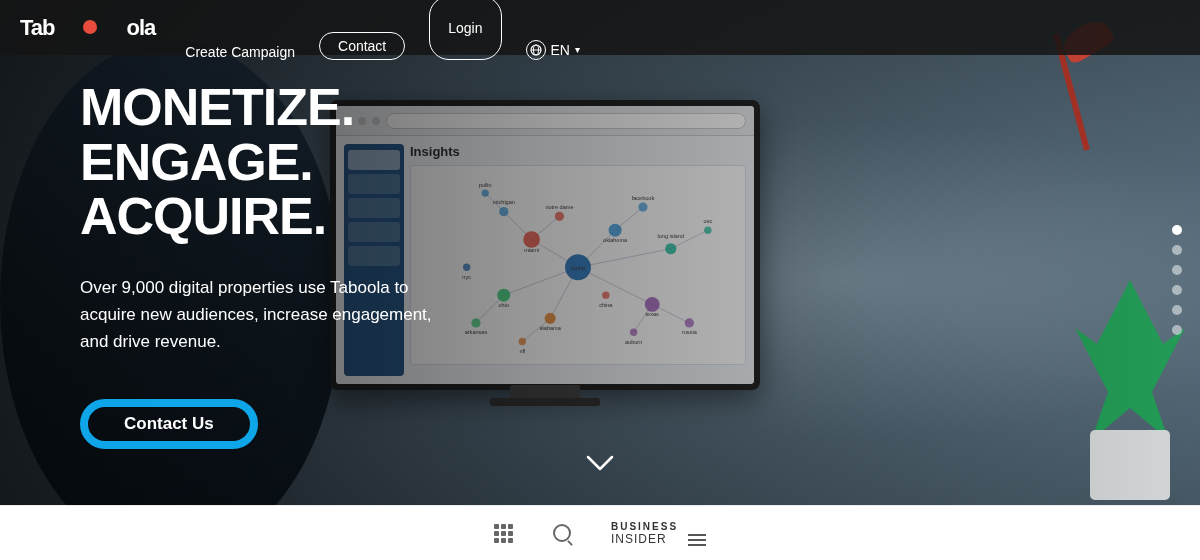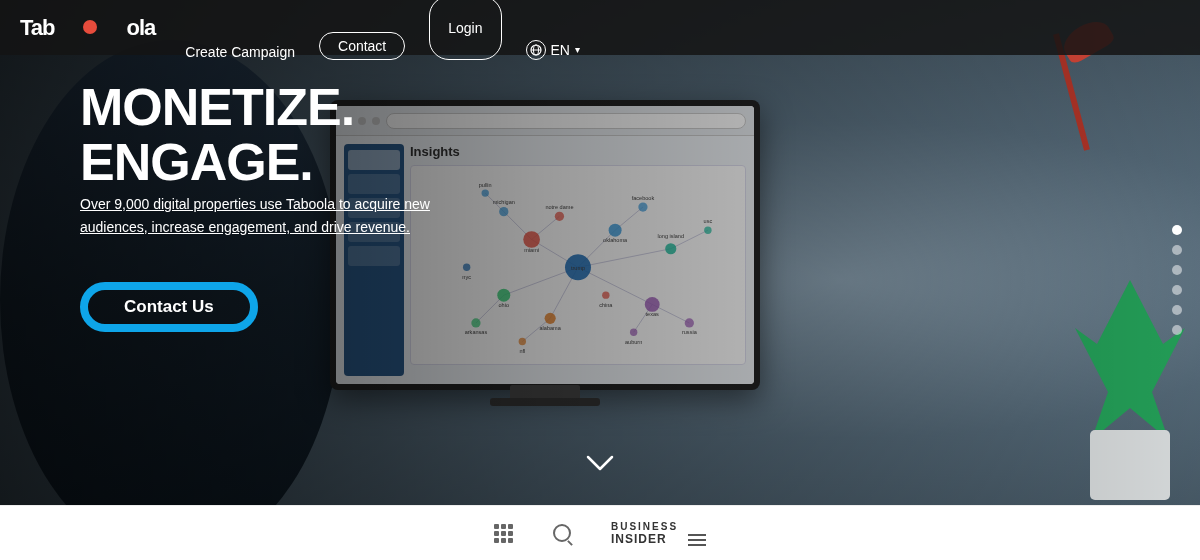--- a/index.html
+++ b/index.html
@@ -299,25 +299,24 @@
     .hero-title {
       font-size: 52px;
       font-weight: 900;
       color: white;
       line-height: 1.05;
       text-transform: uppercase;
       letter-spacing: -1px;
     }
     .hero-subtitle {
       color: white;
-      font-size: 14px;
+      font-size: 17px;
       line-height: 1.6;
-      margin-top: 4px;
+      margin-top: 30px;
       max-width: 380px;
-      text-decoration: underline;
     }
     .cta-btn {
       margin-top: 44px;
       display: inline-block;
       border: 8px solid #0ea5e9;
       color: white;
       background: transparent;
       padding: 7px 36px;
       border-radius: 30px;
       font-size: 17px;
@@ -384,21 +383,21 @@
       align-items: flex-start;
     }
     .bi-logo-top {
       font-size: 10px;
       font-weight: bold;
       color: #333;
       letter-spacing: 2px;
     }
     .bi-logo-bottom {
       font-size: 12px;
-      font-weight: bold;
+      font-weight: normal;
       color: #333;
       letter-spacing: 1px;
     }
     .bi-menu-icon {
       display: flex;
       flex-direction: column;
       gap: 3px;
       cursor: pointer;
     }
     .bi-menu-line {
@@ -585,20 +584,21 @@
         <span>EN</span>
         <span style="font-size:10px;">▾</span>
       </div>
     </div>
   </nav>
 
   <div class="hero-content">
     <h1 class="hero-title">
       <span>MONETIZE.</span><br>
       <span>ENGAGE.</span><br>
+      <span>ACQUIRE.</span>
     </h1>
     <p class="hero-subtitle">Over 9,000 digital properties use Taboola to acquire new audiences, increase engagement, and drive revenue.</p>
     <button class="cta-btn">Contact Us</button>
   </div>
 
   <div class="scroll-indicator">
     <svg width="30" height="20" viewBox="0 0 30 20">
       <polyline points="3,3 15,15 27,3" fill="none" stroke="white" stroke-width="2.5" stroke-linecap="round" stroke-linejoin="round"></polyline>
     </svg>
   </div>

